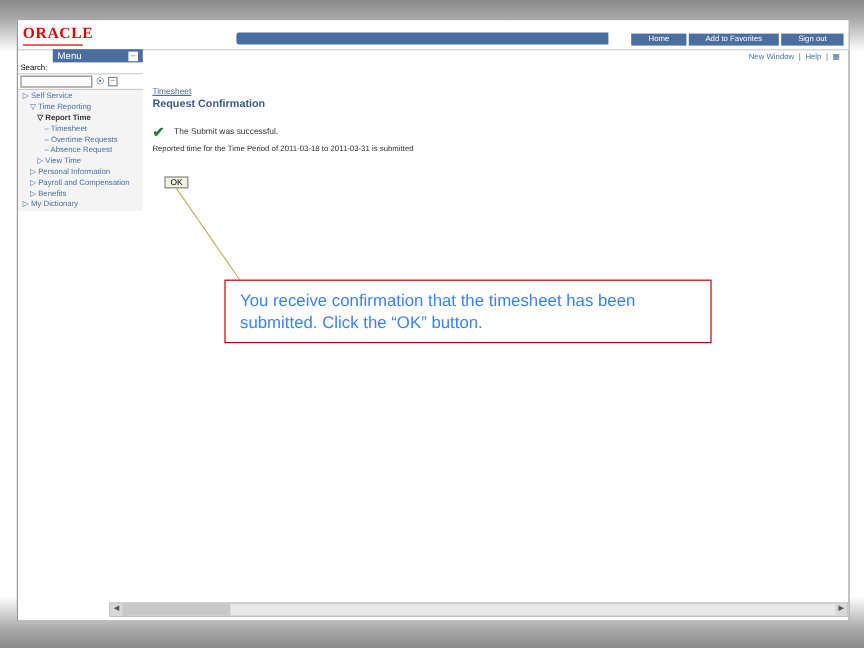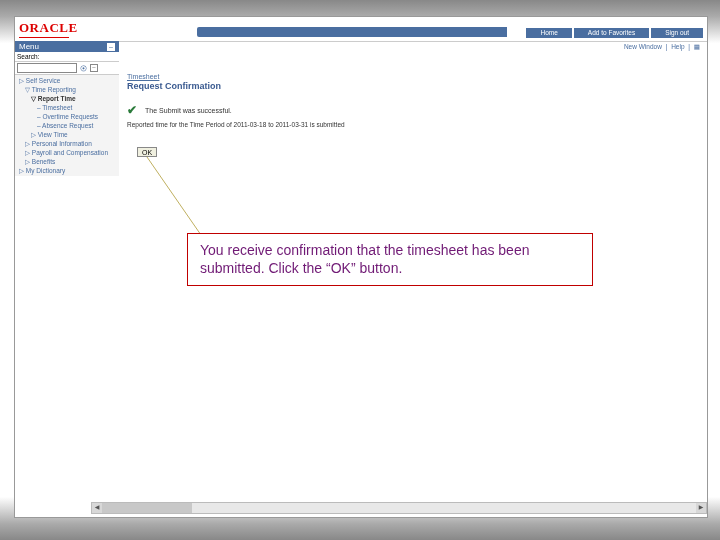--- a/index.html
+++ b/index.html
@@ -89,20 +89,21 @@
     font-size: 6.5px;
   }
   .menu-title {
     background: #4a6ea0;
     color: #fff;
     padding: 1px 4px;
     font-size: 8px;
     display: flex;
     justify-content: space-between;
     align-items: center;
+    margin-left: 29px;
   }
   .menu-title .collapse-icon {
     background: #fff;
     color: #4a6ea0;
     width: 8px;
     height: 8px;
     font-size: 7px;
     line-height: 7px;
     text-align: center;
   }
@@ -188,21 +189,21 @@
   .callout-box {
     position: absolute;
     left: 172px;
     top: 216px;
     width: 380px;
     border: 1.5px solid #c00000;
     background: #fff;
     padding: 8px 12px;
     font-size: 14px;
     line-height: 1.25;
-    color: #701a75;
+    color: #3b82f6;
   }
   .callout-line {
     position: absolute;
     stroke: #c0b060;
     stroke-width: 1;
   }
   .hscroll {
     position: absolute;
     left: 76px;
     bottom: 3px;

